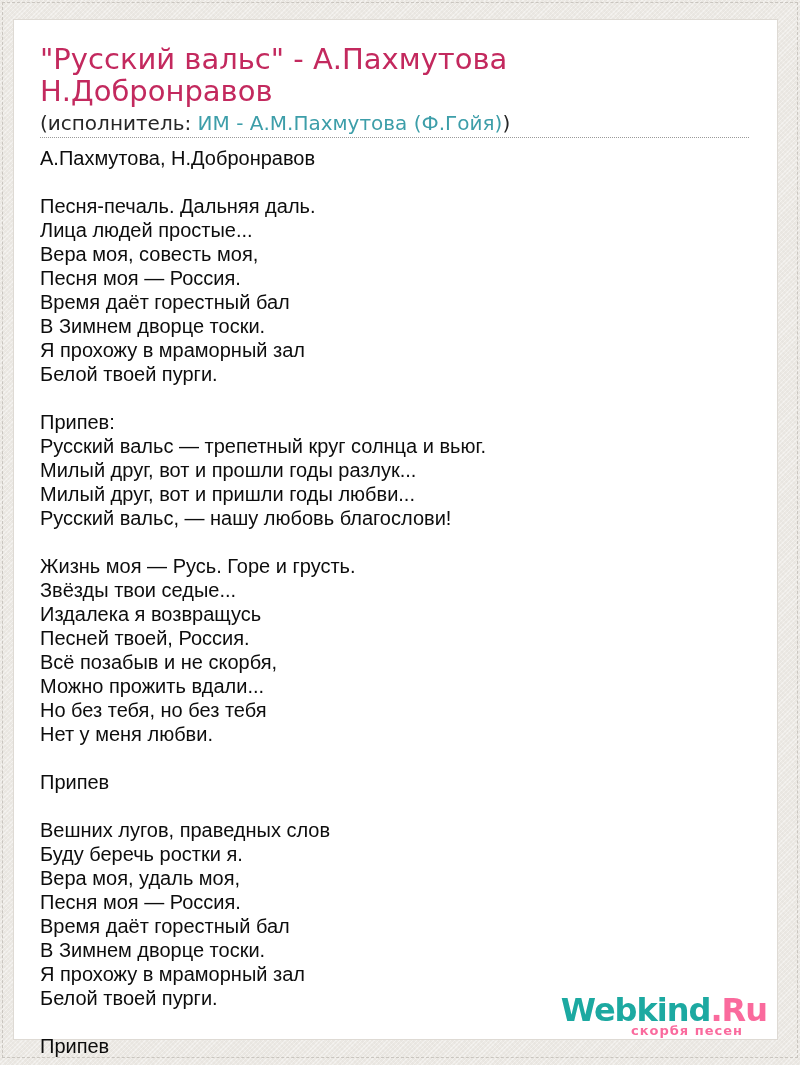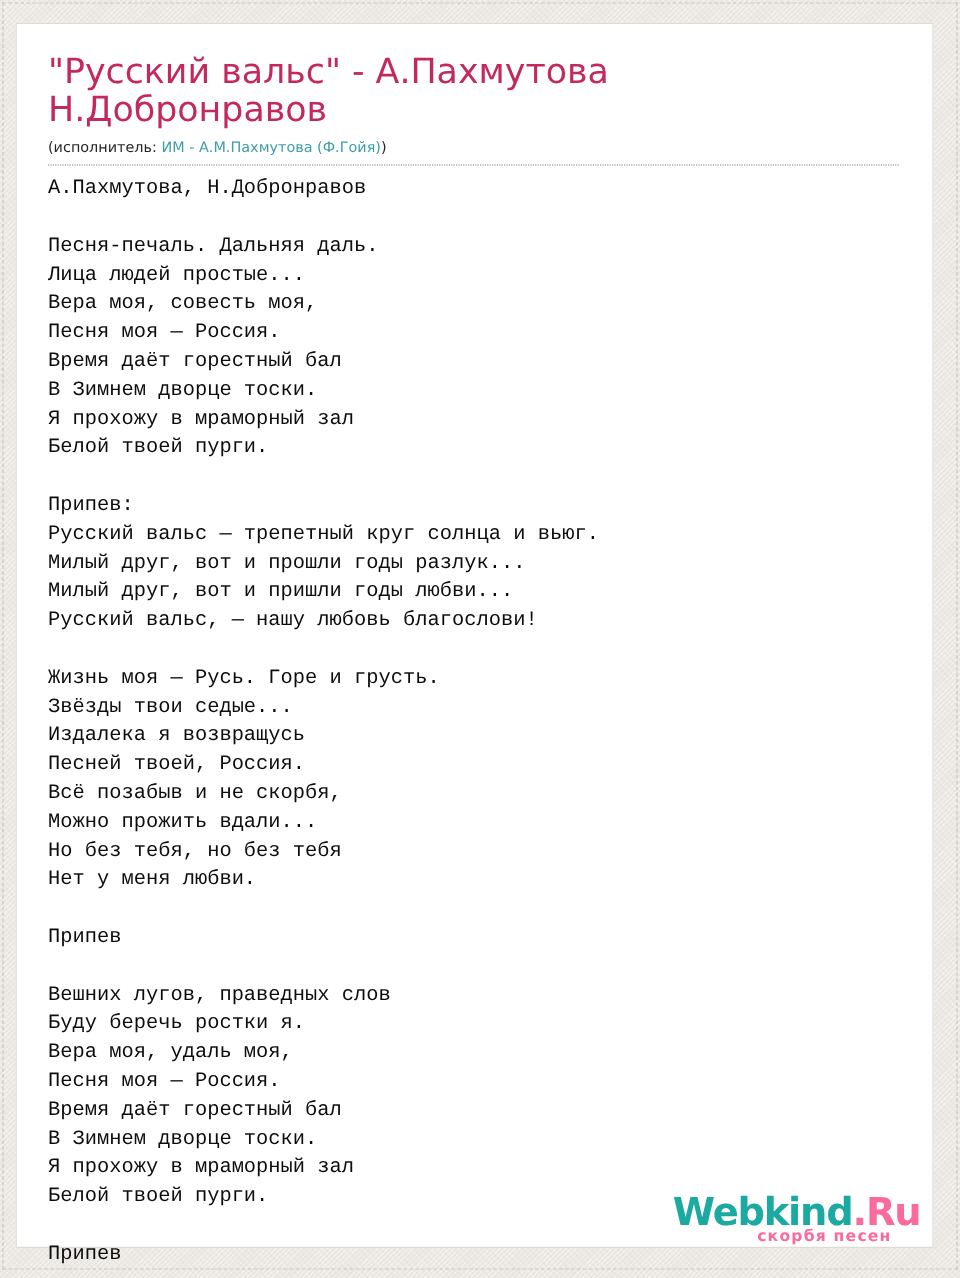--- a/index.html
+++ b/index.html
@@ -38,37 +38,37 @@
   }
   .song-title{
     margin:0 0 7px 0;
     font-size:29px;
     font-weight:normal;
     line-height:32px;
     color:var(--title-color);
     letter-spacing:0px;
   }
   .artist-line{
-    font-size:12px;
+    font-size:20px;
     line-height:19px;
     color:#262626;
   }
   .artist-link{
     color:var(--link-color);
     text-decoration:none;
     cursor:pointer;
   }
   .dotted-divider{
     border-bottom:1px dotted #9a9a9a;
     margin-top:4px;
   }
   .lyrics-text{
     margin-top:8px;
-    font-family:Liberation Mono, monospace;
-    font-size:17px;
+    font-family:Liberation Sans, sans-serif;
+    font-size:20px;
     line-height:24px;
     color:var(--text-color);
     white-space:pre-line;
   }
   .webkind-logo{
     position:absolute;
     right:10px;bottom:2px;
     text-align:right;
     cursor:pointer;
     line-height:1;

